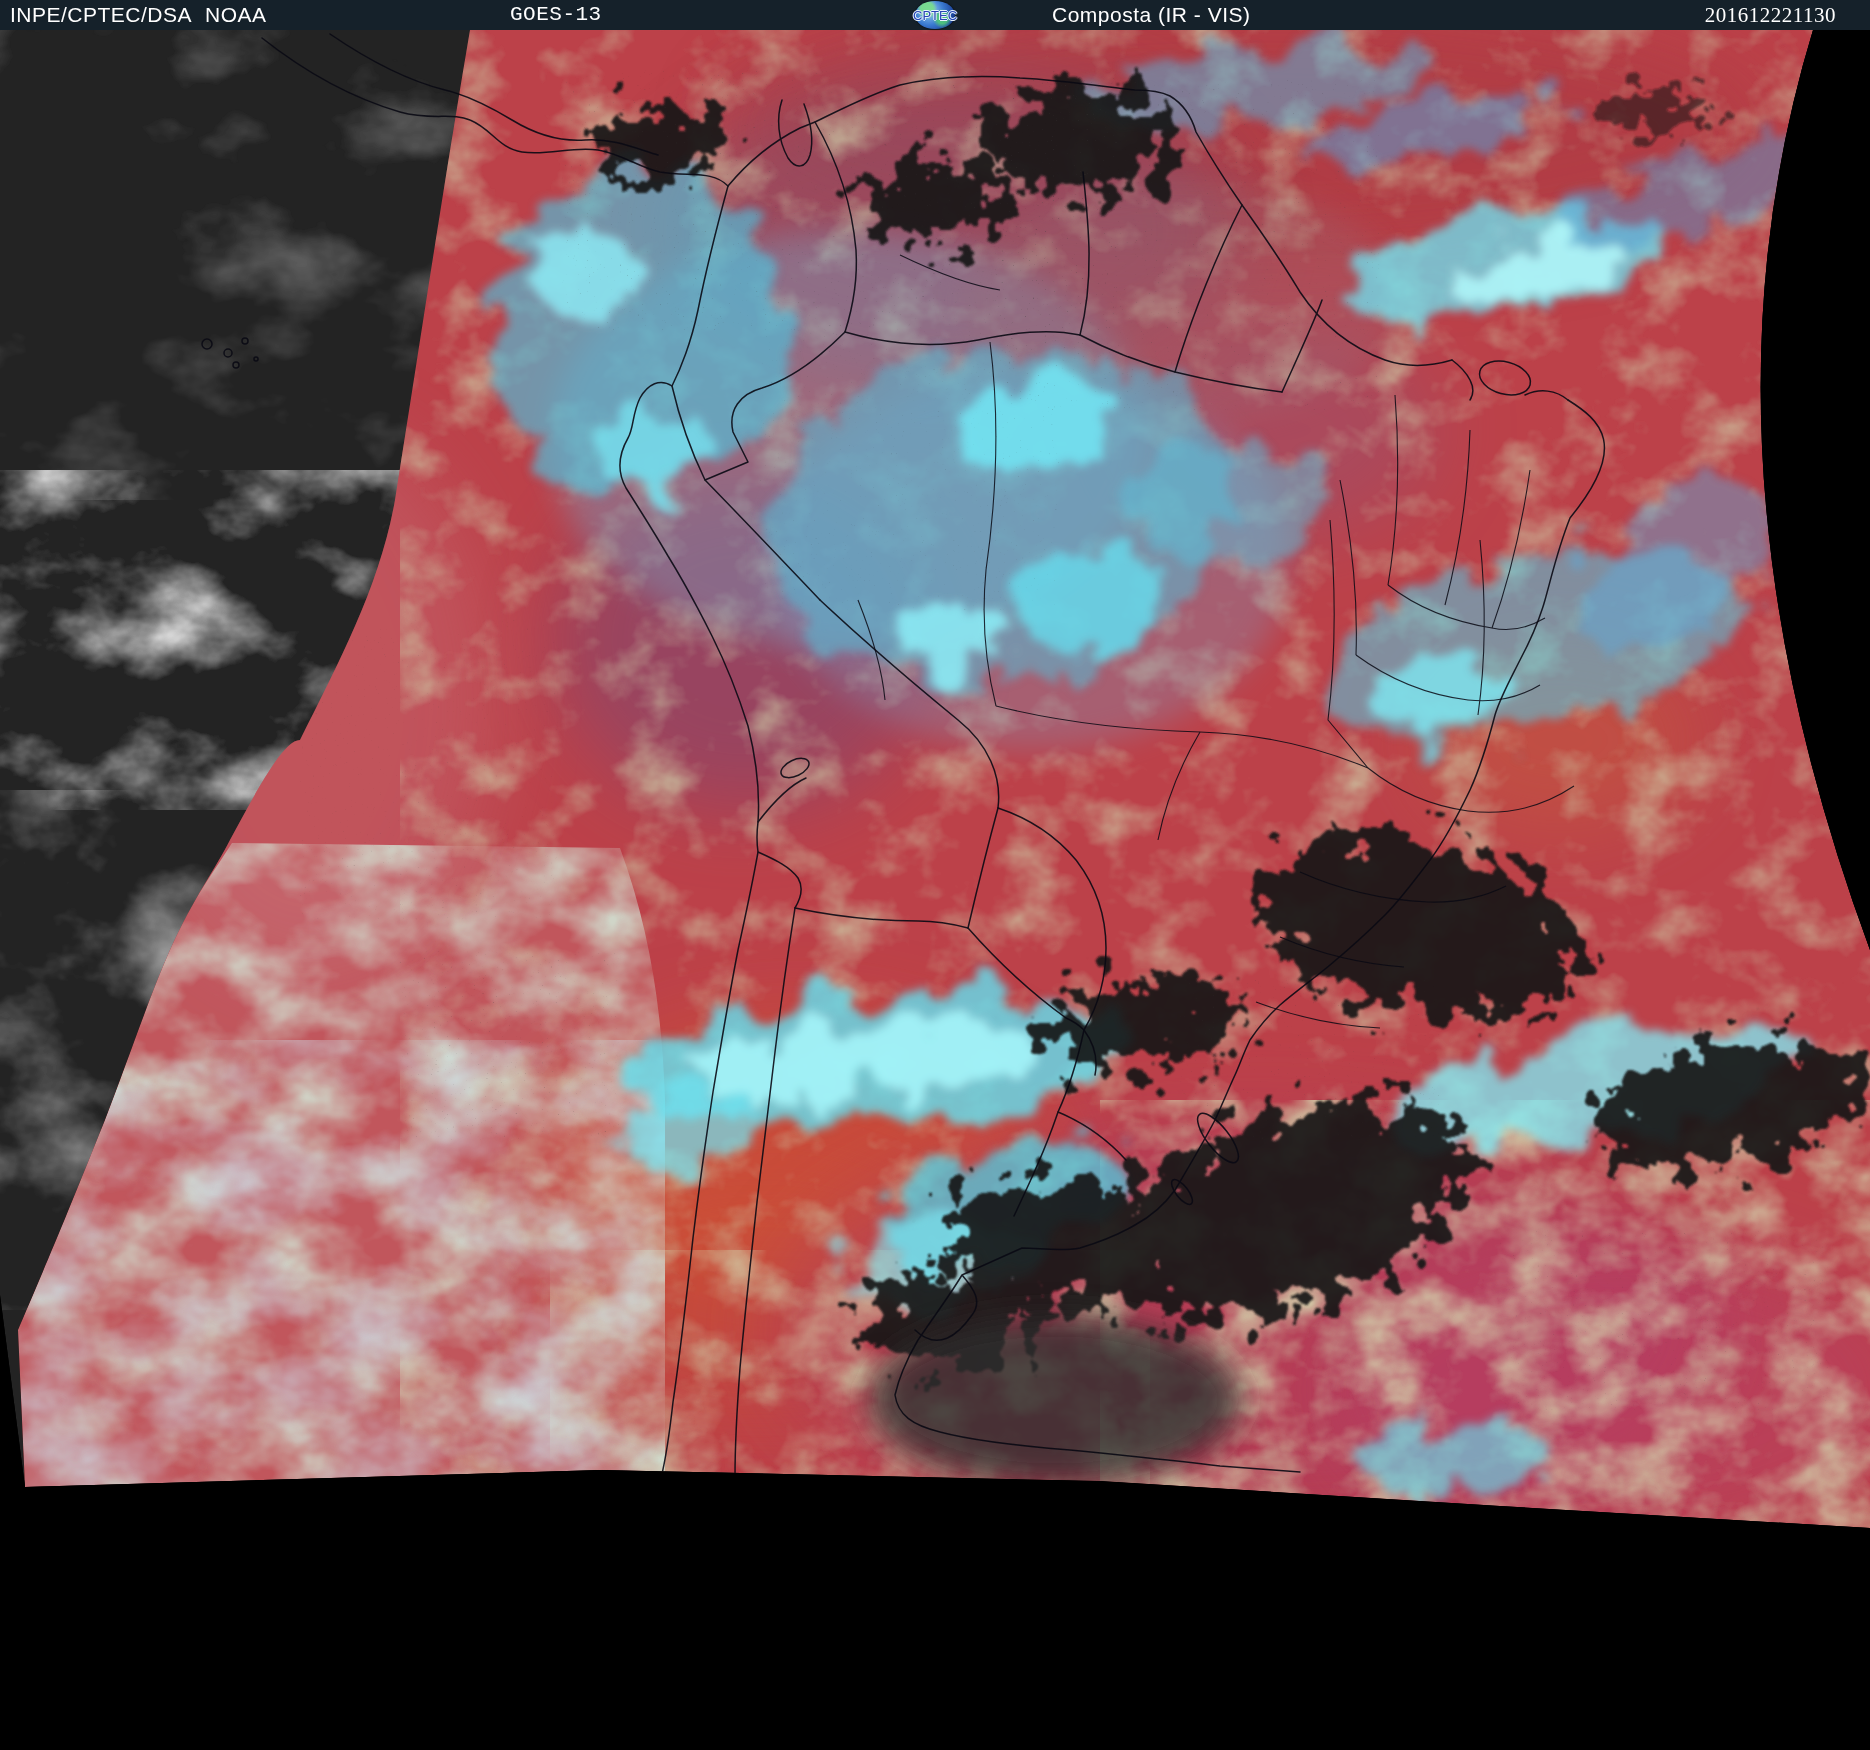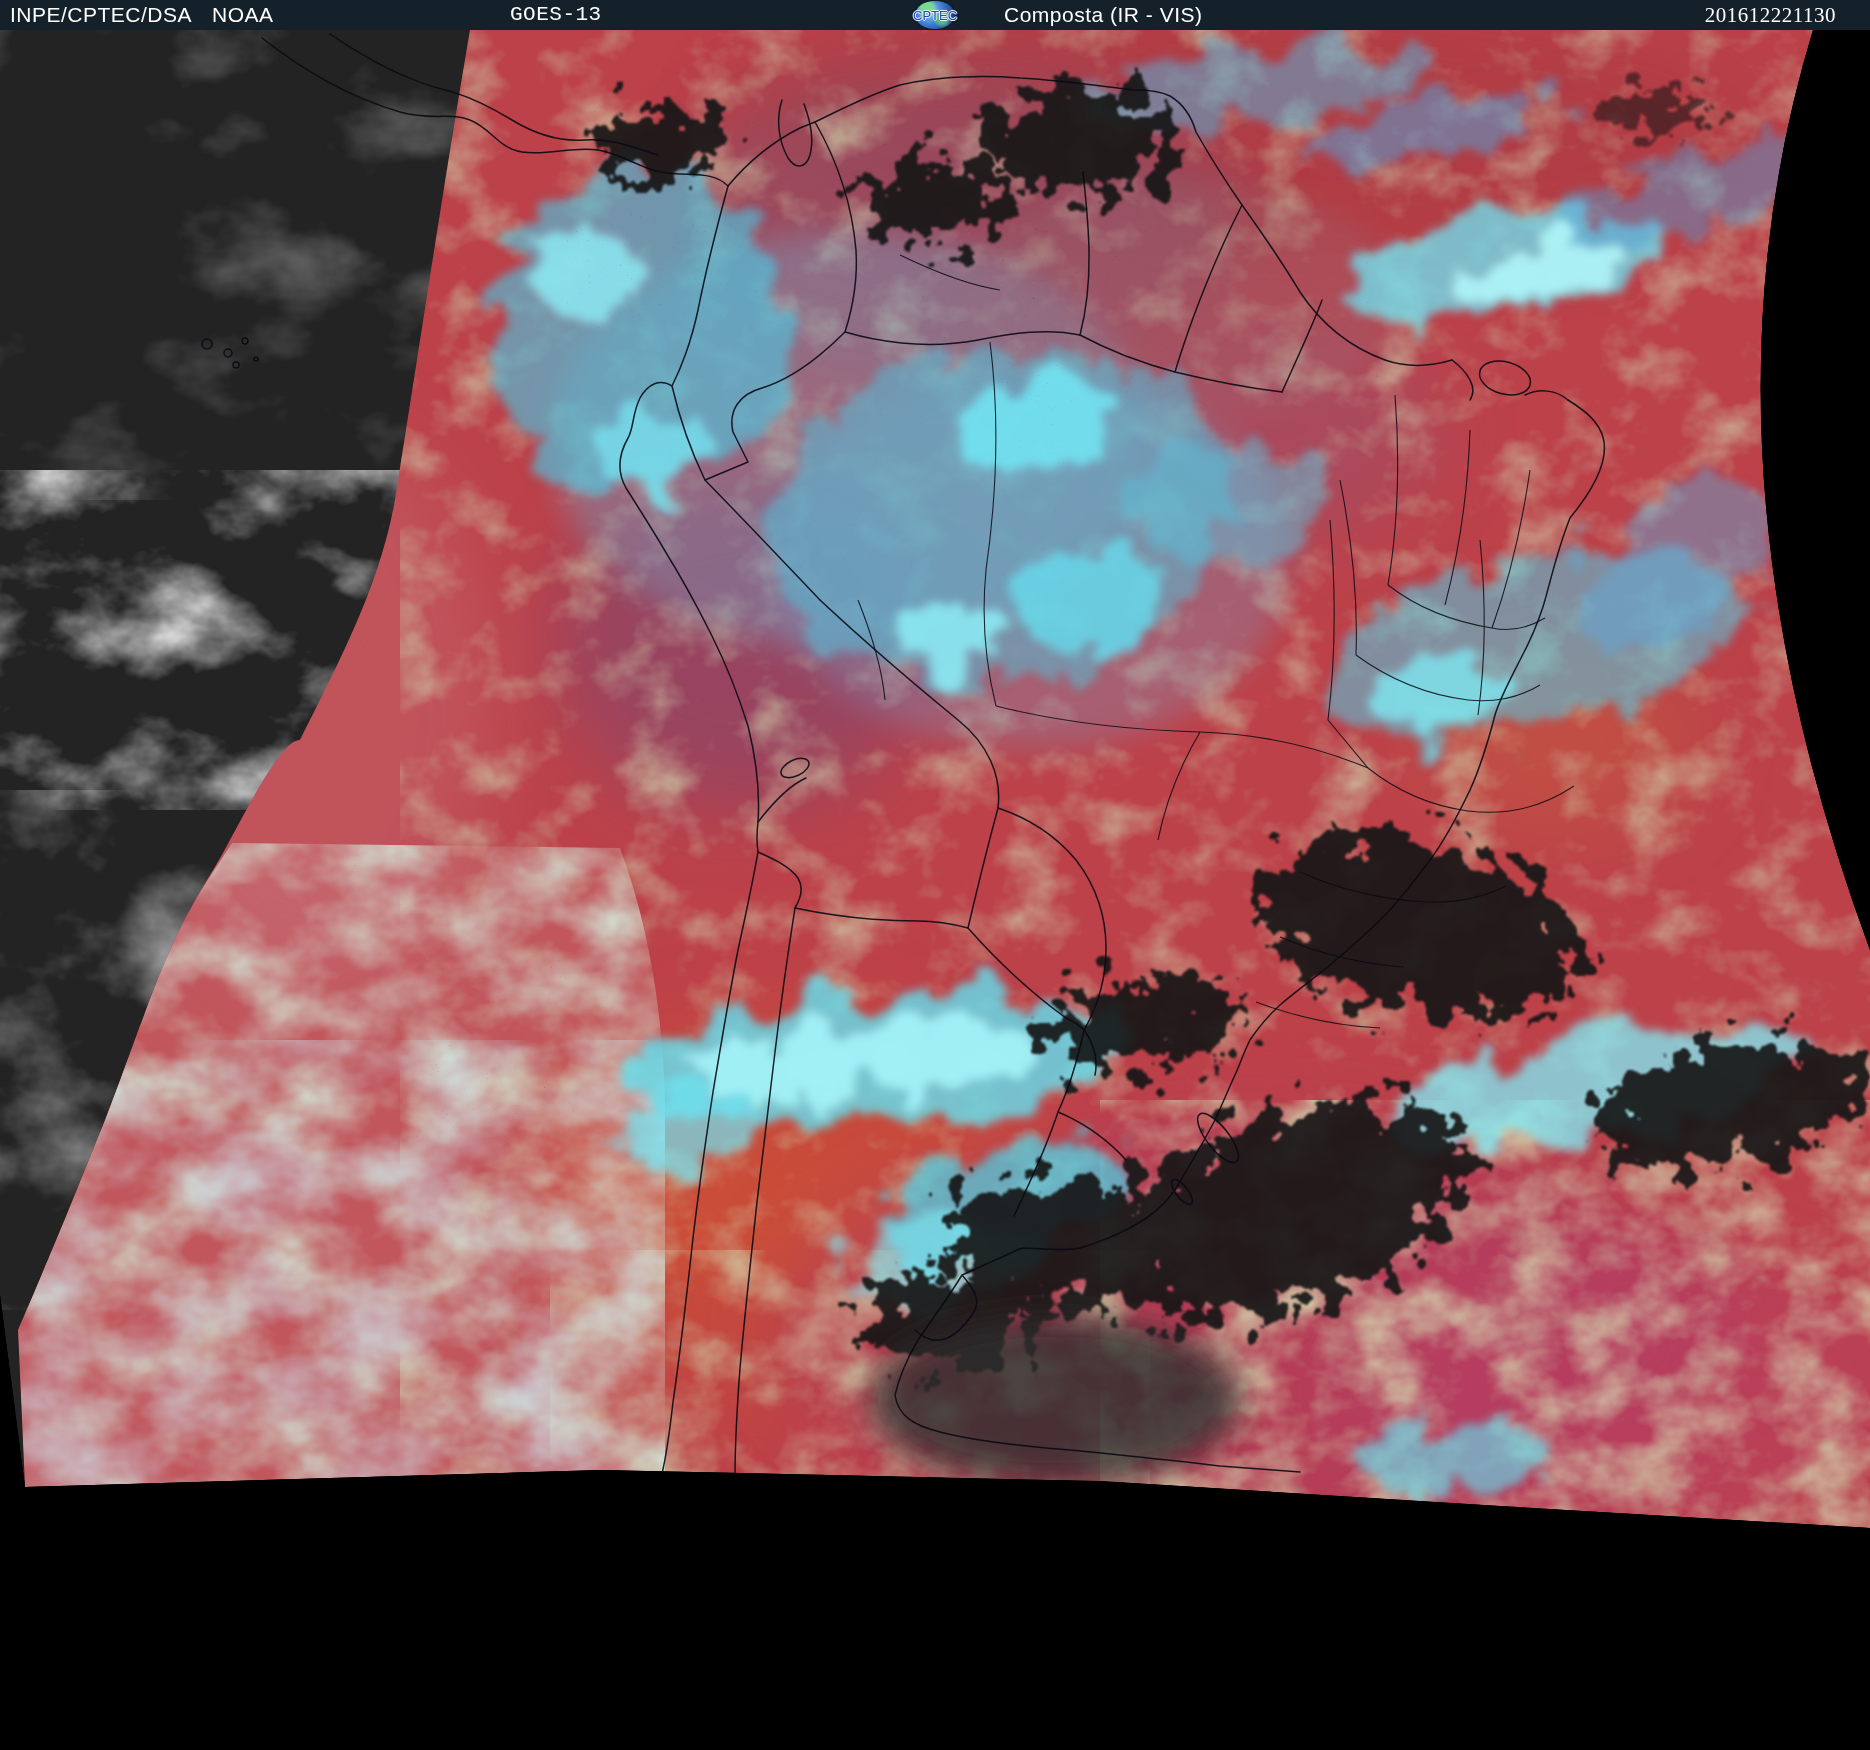--- a/index.html
+++ b/index.html
@@ -4,23 +4,23 @@
 <style>
   html,body{margin:0;padding:0;background:#000;}
   body{width:1870px;height:1750px;position:relative;overflow:hidden;
        font-family:"Liberation Sans", sans-serif;}
   
   .hdr{position:absolute;top:0;left:0;width:1870px;height:30px;
        background:#15212a;z-index:10;}
   .hdr span{position:absolute;top:0;line-height:30px;color:#fff;
        font-size:21px;letter-spacing:0.5px;white-space:pre;}
   .h-agency{left:10px;}
-  .h-noaa{left:212px;}
+  .h-noaa{left:205px;}
   .h-sat{left:510px;font-family:Liberation Mono, monospace;}
-  .h-prod{left:1004px;}
+  .h-prod{left:1052px;}
   .h-time{right:34px;font-size:22px;font-family:Liberation Serif, serif;}
   
   .logo{position:absolute;left:913px;top:1px;width:44px;height:28px;z-index:11;}
   .globe{position:absolute;left:2px;top:0;width:40px;height:28px;border-radius:50%;
      background:
        radial-gradient(circle at 30% 28%, rgba(120,220,140,.95) 0 18%, rgba(120,220,140,0) 30%),
        radial-gradient(circle at 68% 62%, rgba(80,200,120,.9) 0 16%, rgba(80,200,120,0) 30%),
        radial-gradient(circle at 35% 35%, #9fd4f2, #3a7ad0 45%, #1a3f96 80%, #122c6e);
      box-shadow:0 0 2px #000;}
   .logotext{position:absolute;left:0;top:7px;width:44px;text-align:center;

